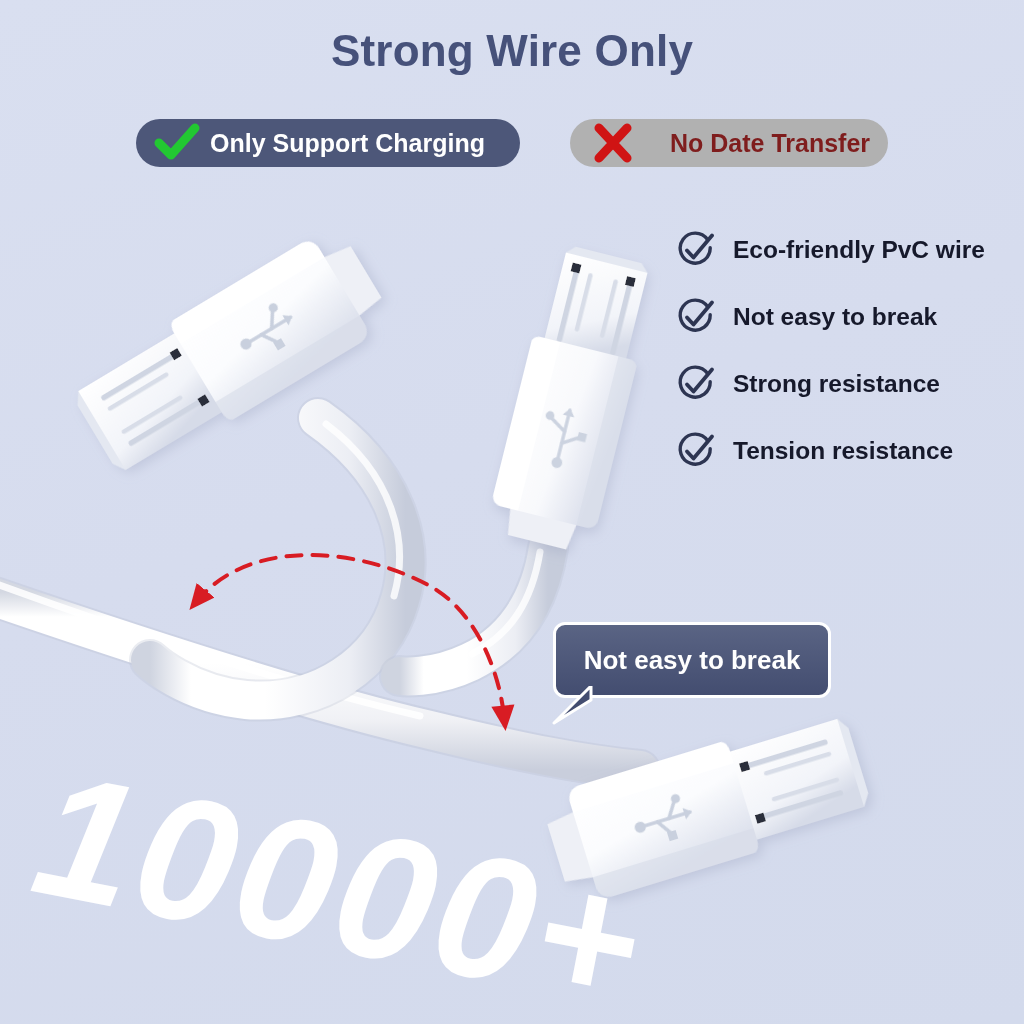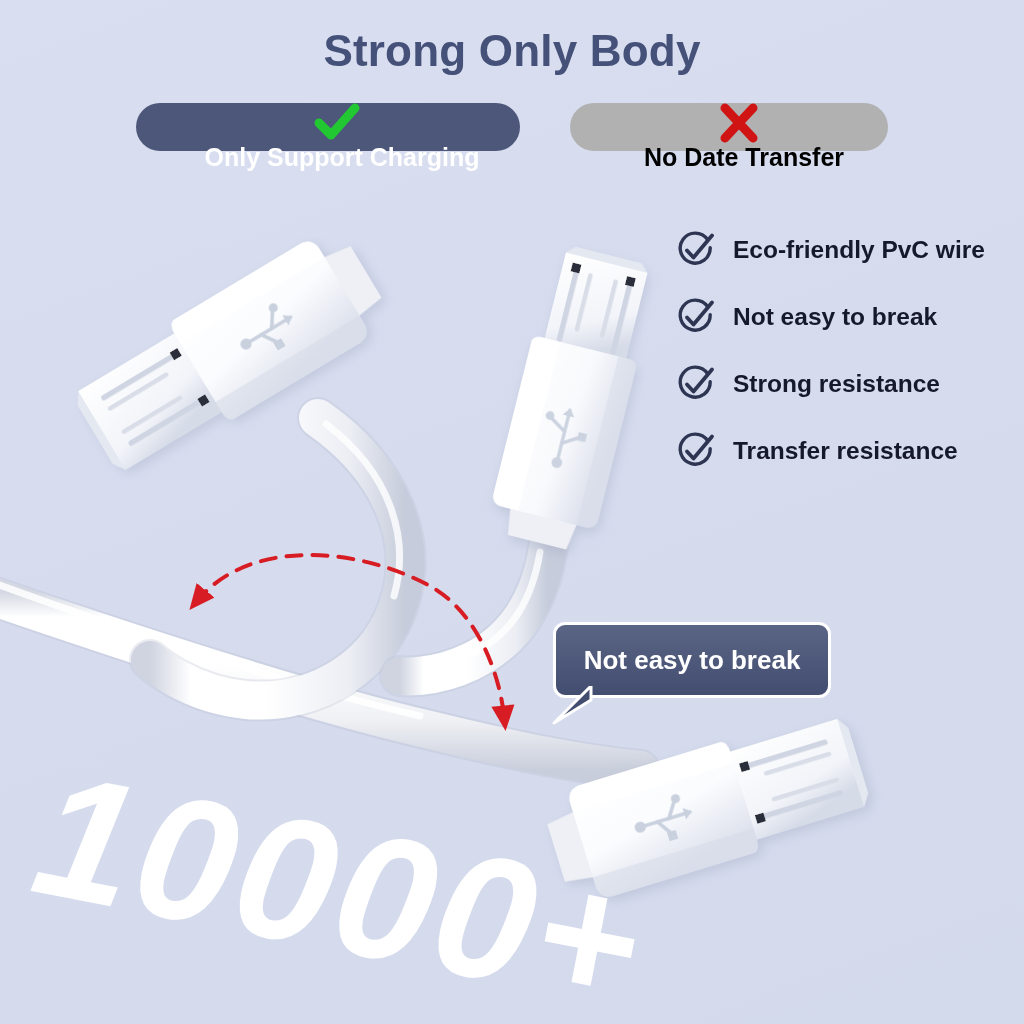--- a/index.html
+++ b/index.html
@@ -38,27 +38,26 @@
   
   #badge-row {
     position: absolute;
     left: 136px;
     top: 103px;
     width: 760px;
     height: 52px;
   }
   .badge {
     position: absolute;
-    top: 0;
+    top: 16px;
     height: 48px;
     border-radius: 26px;
     display: flex;
     align-items: center;
     box-sizing: border-box;
-    flex-direction: column;
   }
   .badge.positive {
     left: 0;
     width: 384px;
     background: #4d5779;
     padding-left: 18px;
   }
   .badge.negative {
     left: 434px;
     width: 318px;
@@ -72,22 +71,22 @@
     display: block;
   }
   .badge-label {
     font-size: 25px;
     font-weight: 700;
     color: #ffffff;
     margin-left: 10px;
     white-space: nowrap;
   }
   .badge.negative .badge-label {
-    margin-left: 10px;
-    color: #000000;
+    margin-left: 34px;
+    color: #7f1d1d;
   }
 
   
   #feature-list {
     position: absolute;
     left: 676px;
     top: 224px;
     width: 340px;
   }
   .feature-item {
@@ -340,21 +339,21 @@
       <path d="M -112,-34 L -140,-30 L -140,30 L -112,34 Z" fill="#eef0f6"></path>
     </g>
 
     <g>
       <path d="M 196,602 C 250,536 360,548 430,586 C 480,614 500,678 504,716" fill="none" stroke="#d81c23" stroke-width="4" stroke-dasharray="15 11" stroke-linecap="round" marker-start="url(#arrowL)" marker-end="url(#arrowR)"></path>
     </g>
   </svg>
 
   <div id="watermark">10000+</div>
 
-  <div id="page-title">Strong Only Body</div>
+  <div id="page-title">Strong Wire Only</div>
 
   <div id="badge-row">
 
     <div class="badge positive">
       <svg class="badge-icon" viewBox="0 0 46 40" xmlns="http://www.w3.org/2000/svg">
         <path d="M5,20 L17,32 L41,5" fill="none" stroke="#22c832" stroke-width="9" stroke-linecap="round" stroke-linejoin="round"></path>
       </svg>
       <span class="badge-label">Only Support Charging</span>
     </div>
 
@@ -390,21 +389,21 @@
         <path d="M11,20.5 L17.5,27.5 L36,5.5" fill="none" stroke="#2d3552" stroke-width="3.8" stroke-linecap="round" stroke-linejoin="round"></path>
       </svg>
       <span class="feature-label">Strong resistance</span>
     </div>
 
     <div class="feature-item">
       <svg class="feature-check" viewBox="0 0 40 40" xmlns="http://www.w3.org/2000/svg">
         <path d="M31.5,9.5 A15 15 0 1 0 34.2,17.8" fill="none" stroke="#2d3552" stroke-width="3.4" stroke-linecap="round"></path>
         <path d="M11,20.5 L17.5,27.5 L36,5.5" fill="none" stroke="#2d3552" stroke-width="3.8" stroke-linecap="round" stroke-linejoin="round"></path>
       </svg>
-      <span class="feature-label">Transfer resistance</span>
+      <span class="feature-label">Tension resistance</span>
     </div>
 
   </div>
 
   <div id="callout">
     <div id="callout-body">
       <span id="callout-label">Not easy to break</span>
     </div>
     <svg id="callout-tail" viewBox="0 0 46 40" xmlns="http://www.w3.org/2000/svg">
       <path d="M40,0 L40,14 L3,37 Z" fill="#434d70" stroke="#ffffff" stroke-width="3" stroke-linejoin="round"></path>

